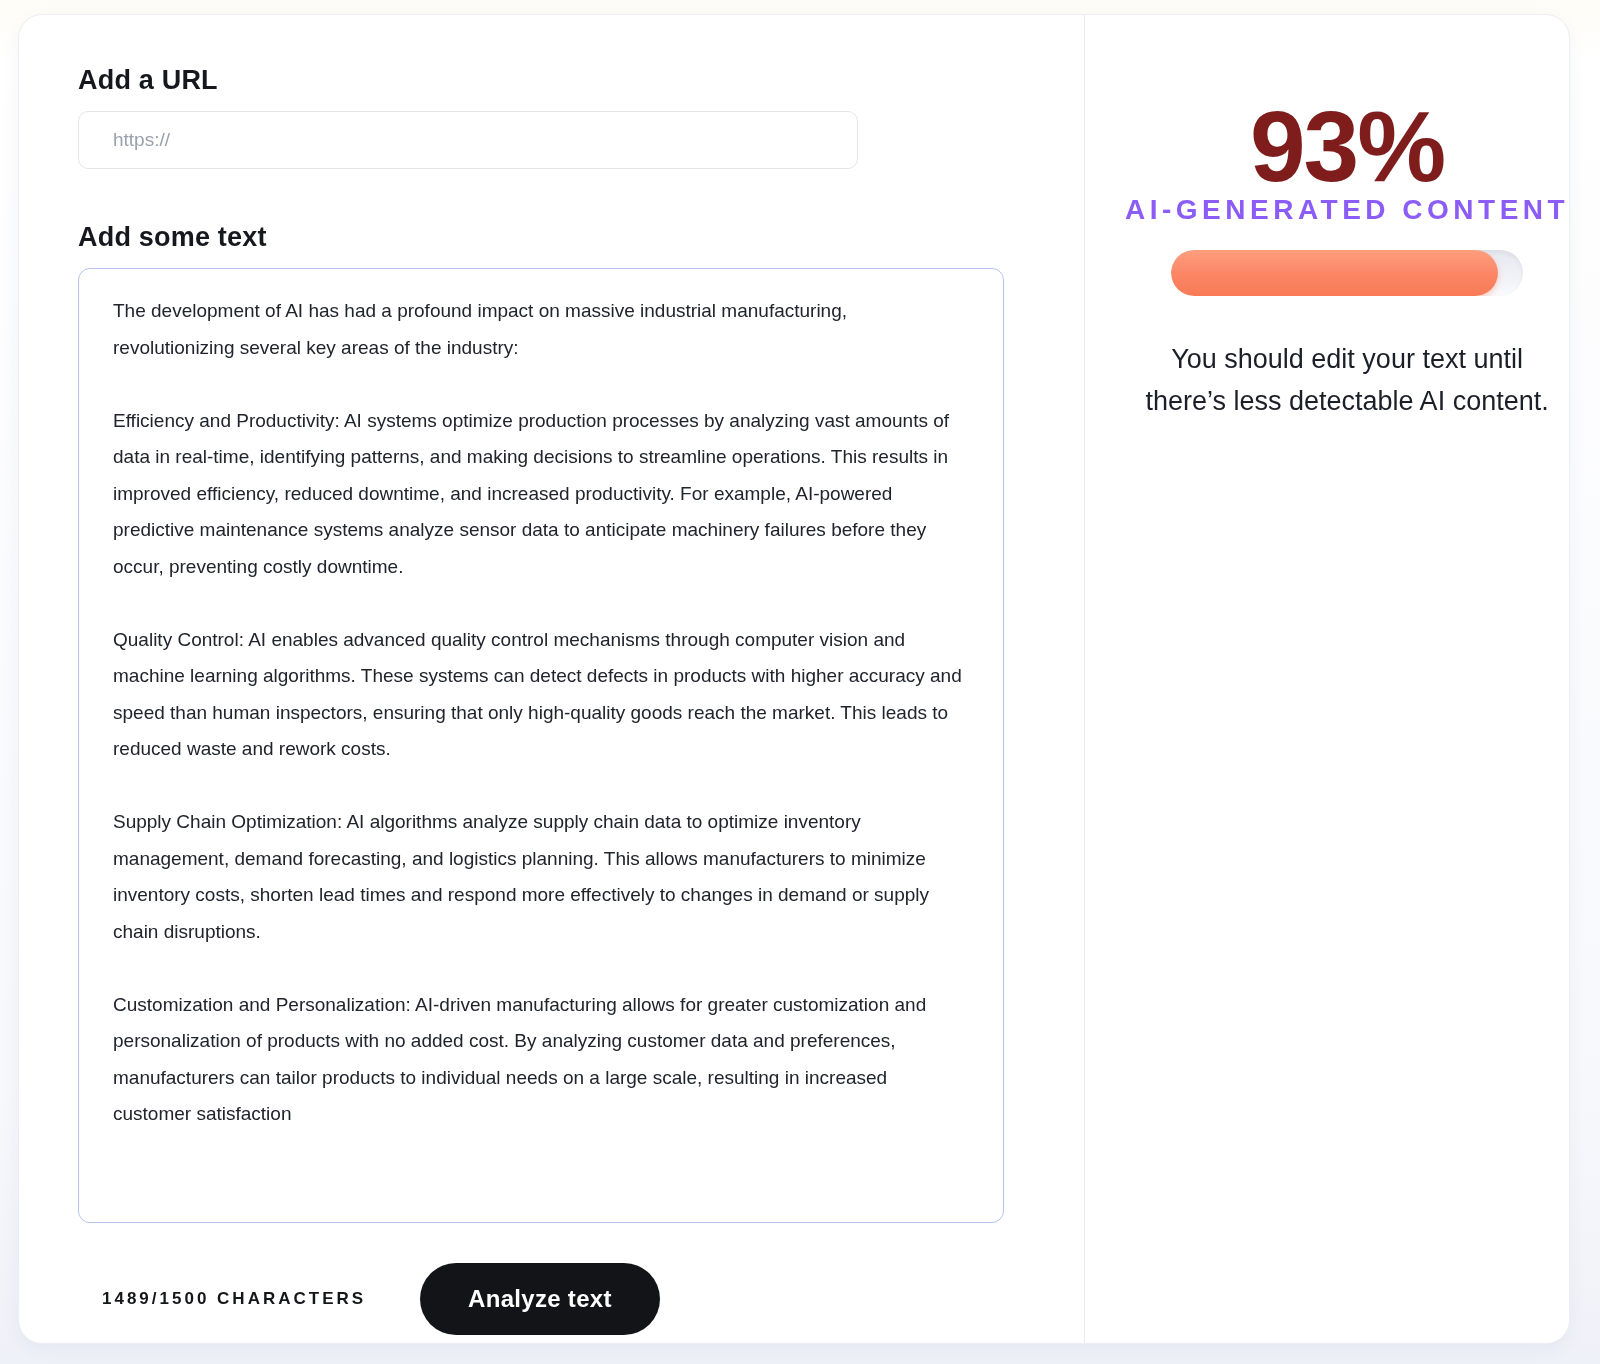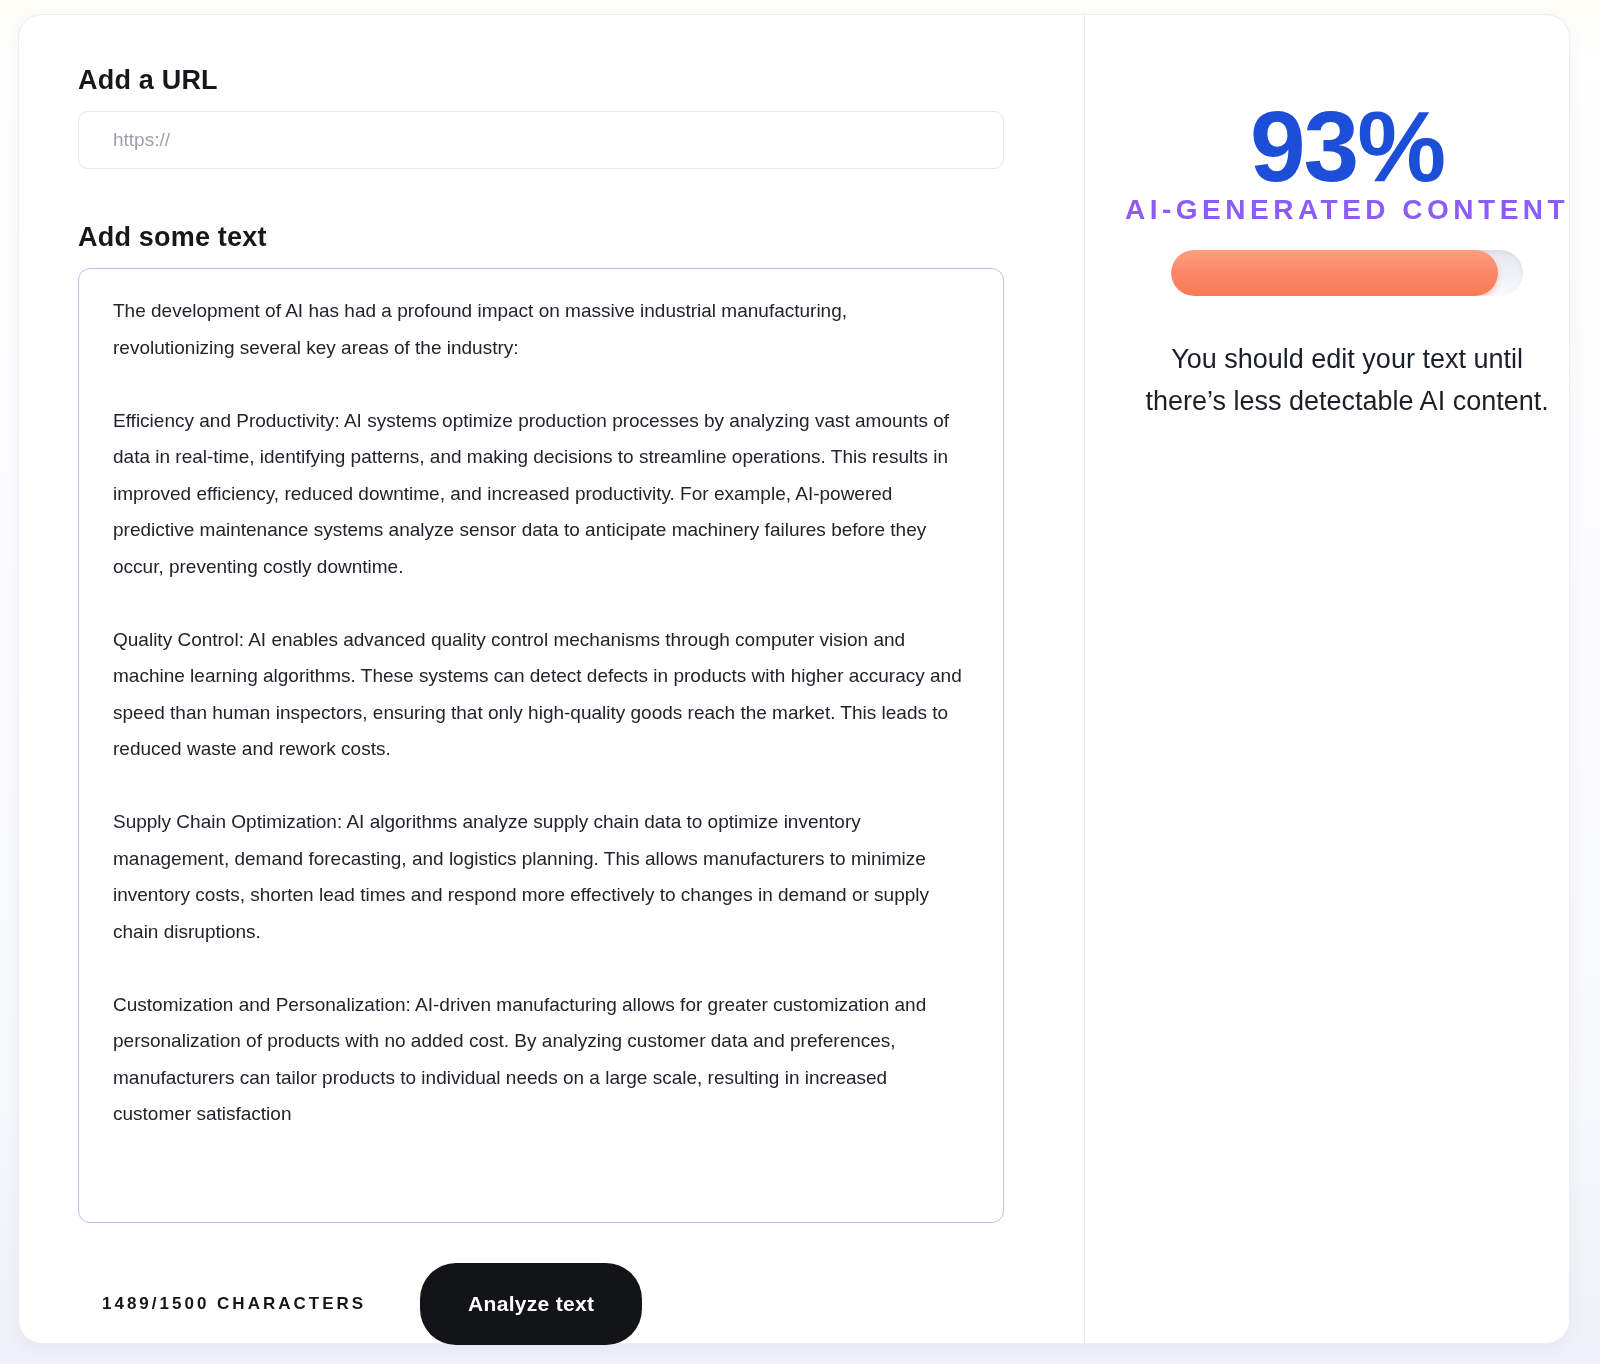--- a/index.html
+++ b/index.html
@@ -27,21 +27,21 @@
   }
   .field-label {
     font-size: 27px;
     font-weight: 600;
     color: #16181d;
     letter-spacing: 0.2px;
     margin-bottom: 15px;
   }
   .url-input {
     display: block;
-    width: 926px;
+    width: 780px;
     height: 58px;
     border: 1px solid #e4e6ec;
     border-radius: 10px;
     padding: 0 34px;
     font-family: "Liberation Sans", sans-serif;
     font-size: 19px;
     color: #20242c;
     outline: none;
     background: #fff;
   }
@@ -71,48 +71,48 @@
   .char-counter {
     font-size: 17px;
     font-weight: 700;
     letter-spacing: 3px;
     color: #15161a;
     white-space: nowrap;
     margin-left: 24px;
   }
   .analyze-btn {
     margin-left: 54px;
-    height: 82px;
+    height: 72px;
     padding: 0 48px;
     border: none;
     border-radius: 36px;
     background: #131417;
     color: #ffffff;
     font-family: "Liberation Sans", sans-serif;
-    font-size: 21px;
+    font-size: 24px;
     font-weight: 700;
     letter-spacing: 0.3px;
     cursor: pointer;
   }
   
   .right-pane {
     flex: 1;
     border-left: 1px solid #e9eaf0;
     display: flex;
     flex-direction: column;
     align-items: center;
     padding: 84px 40px 0 40px;
     text-align: center;
   }
   .score {
     font-size: 100px;
     line-height: 0.95;
     font-weight: 700;
     letter-spacing: -2px;
-    color: #1d4ed8;
+    color: #7f1d1d;
   }
   .score-label {
     margin-top: 0;
     font-size: 28px;
     font-weight: 700;
     letter-spacing: 4.5px;
     color: #8b5cf6;
     white-space: nowrap;
   }
   .progress-track {

